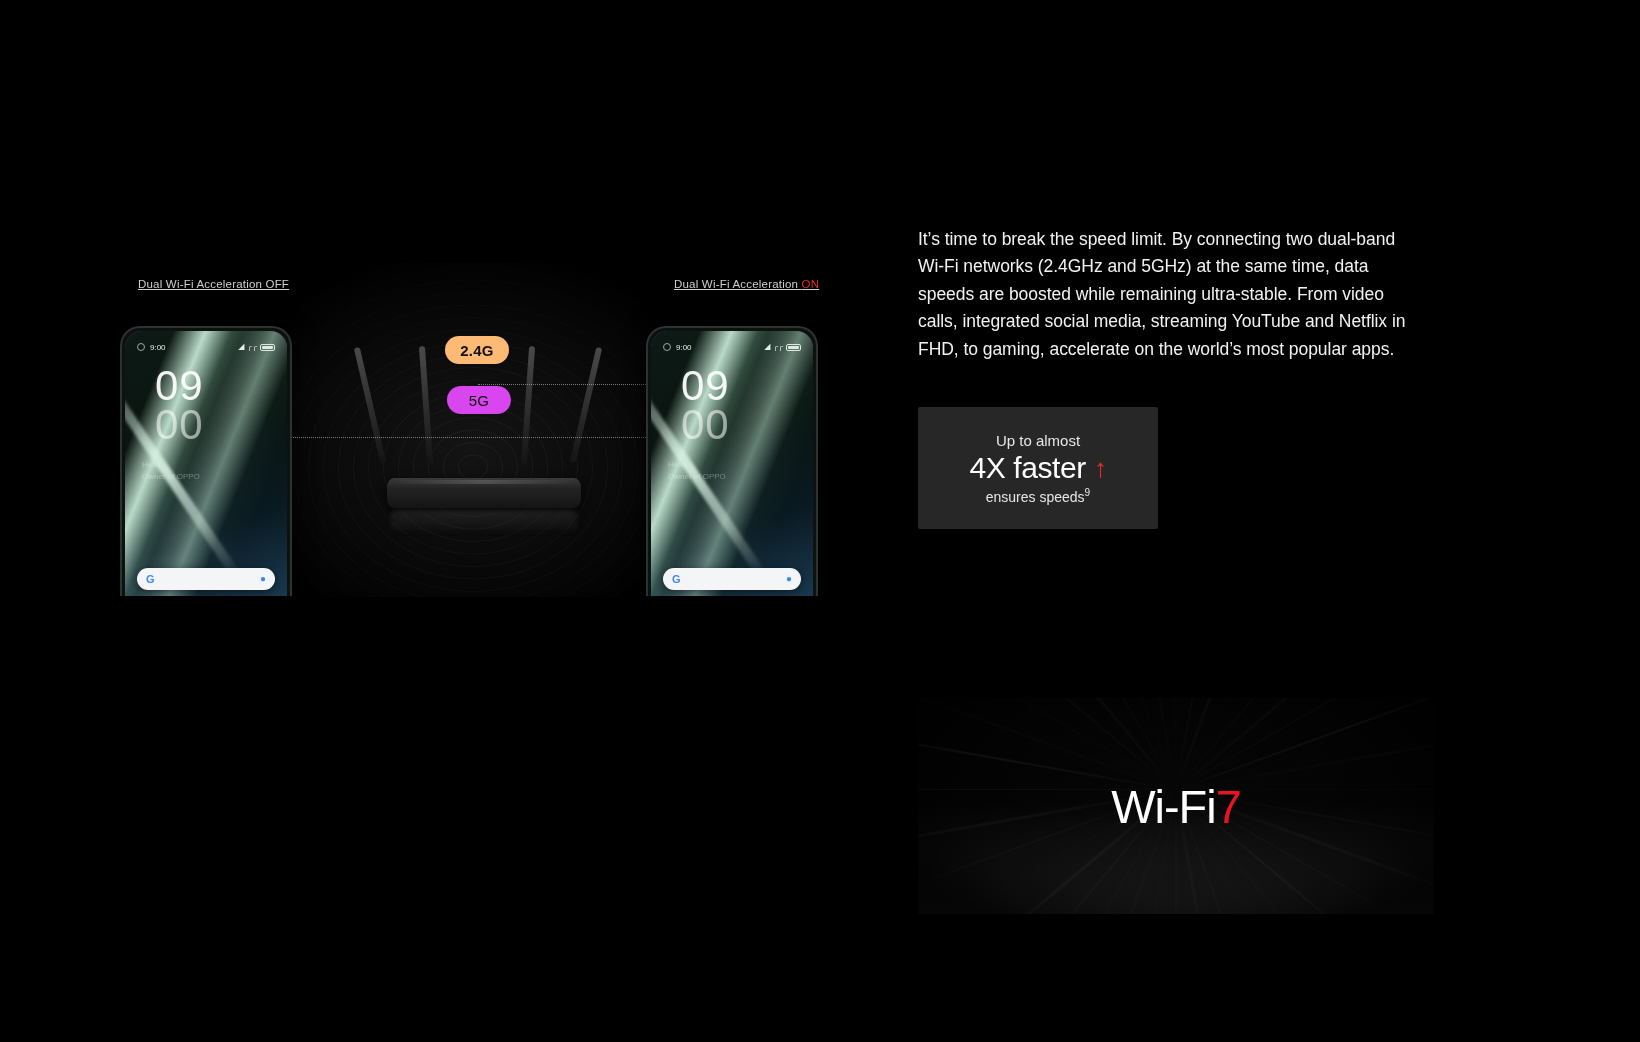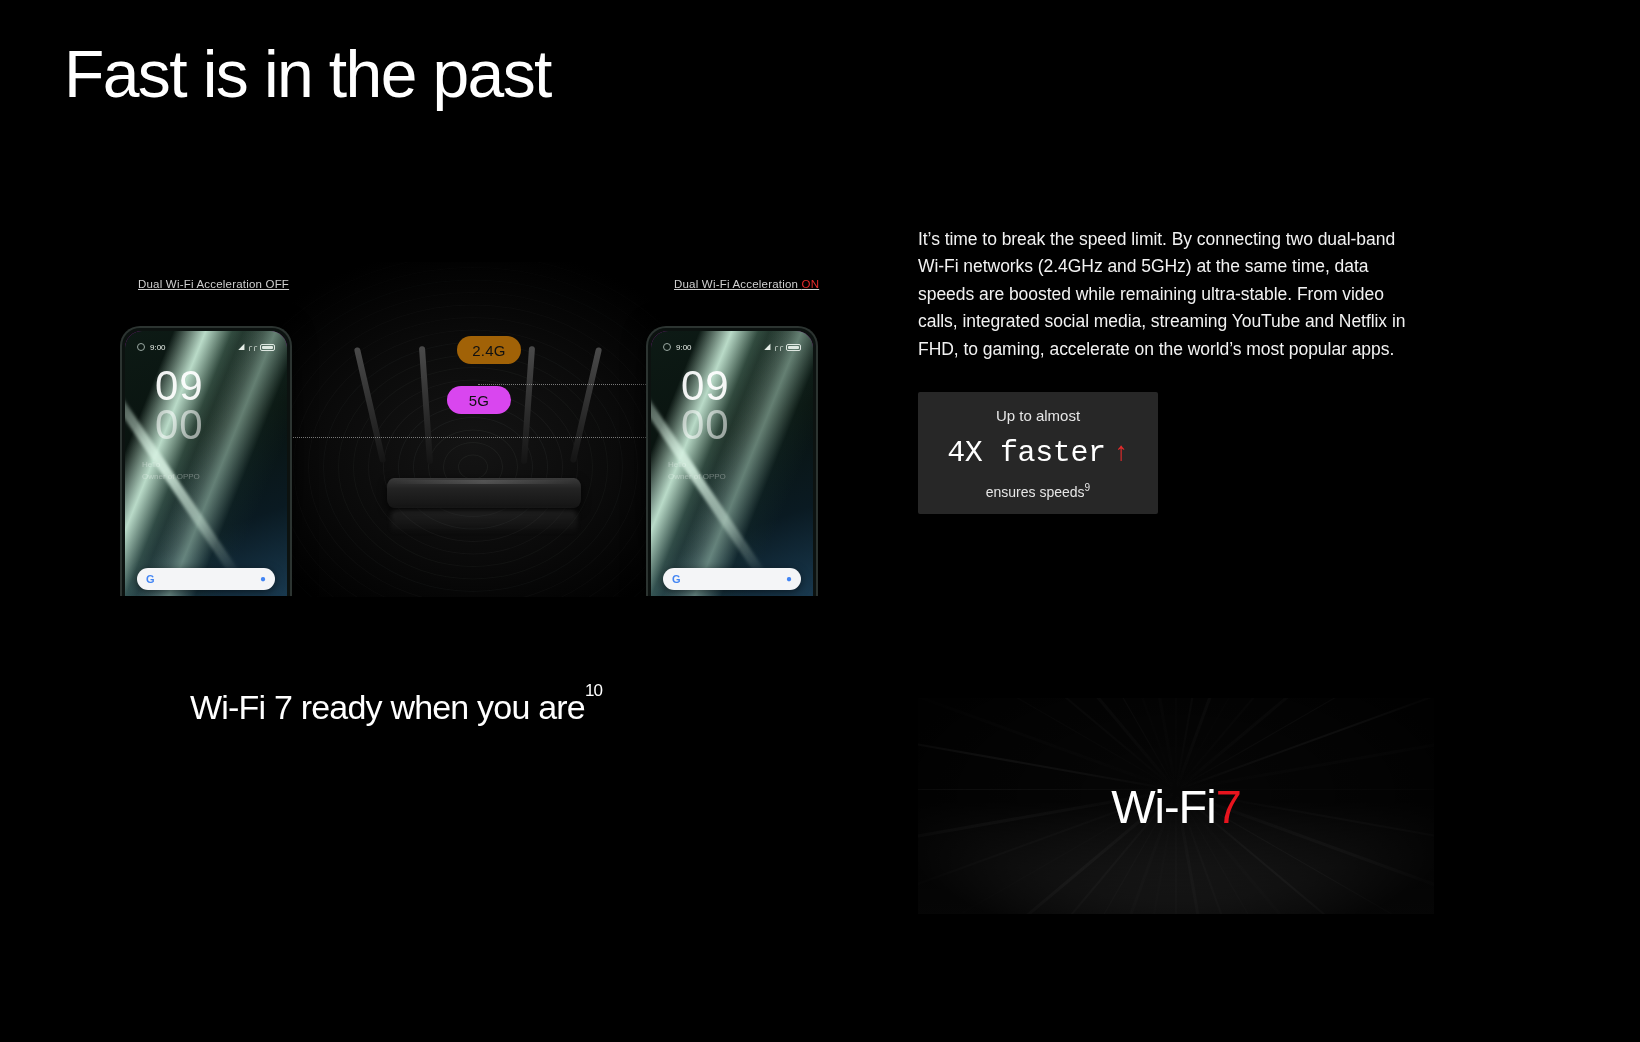--- a/index.html
+++ b/index.html
@@ -142,47 +142,47 @@
     position:absolute; left:30px; bottom:2px; width:186px; height:24px;
     background:linear-gradient(180deg,rgba(90,90,90,.28),rgba(0,0,0,0));
     border-radius:6px; filter:blur(2px);
   }
   .badge{
     position:absolute; height:28px; min-width:64px; padding:0 15px;
     display:flex; align-items:center; justify-content:center;
     border-radius:14px; font-size:15px; font-weight:500; color:#111;
     letter-spacing:.2px; white-space:nowrap;
   }
-  .badge-24{ left:96px; top:40px; background:#a16207; }
+  .badge-24{ left:84px; top:40px; background:#fdba74;font-weight:bold; }
   .badge-5 { left:86px; top:90px; background:#d946ef; }
   .dotline{
     position:absolute; height:0; border-top:1px dotted rgba(210,210,210,.55);
   }
 
   
   .dual{ position:absolute; left:918px; top:200px; width:500px; }
   .dual h2{
     font-size:37px; font-weight:400; letter-spacing:-.8px;
     line-height:1.15; white-space:nowrap;
   }
   .dual h2 sup{ font-size:.5em; top:-.62em; position:relative; }
   .dual p{
     margin-top:26px; font-size:17.5px; line-height:1.57;
     color:#f2f2f2; letter-spacing:-.05px; width:492px;
   }
   .stat{
-    margin-top:29px; width:240px; height:122px;
+    margin-top:44px; width:240px; height:122px;
     background:#272727; border-radius:2px;
     display:flex; flex-direction:column; align-items:center; justify-content:center;
-    gap:12px;
+    gap:2px;
   }
   .stat .s-top{ font-size:15px; color:#e6e6e6; }
   .stat .s-mid{
     display:flex; align-items:center; gap:8px;
-    font-size:30px; font-weight:400; color:#fff; letter-spacing:-.4px;font-family:Liberation Mono, monospace;
+    font-size:30px; font-weight:400; color:#fff; letter-spacing:-.4px;
   }
   .stat .s-arrow{ color:#e32b2b; font-size:26px; line-height:1; }
   .stat .s-bot{ font-size:14px; color:#e6e6e6; }
   .stat .s-bot sup{ font-size:.72em; }
 
   
   .wifi7{ position:absolute; left:190px; top:688px; width:470px; }
   .wifi7 h2{
     font-size:34px; font-weight:400; letter-spacing:-.8px; white-space:nowrap;
   }
@@ -217,21 +217,20 @@
     transform:translateY(-50%);
     text-align:center; font-size:47px; font-weight:300; letter-spacing:-1px;
   }
   .w7-label .seven{ color:#e8141e; font-weight:400; }
 </style>
 </head>
 <body>
 
 <div class="page">
 
-  <h1 class="hero-title">Fast is in the past</h1>
 
   <div class="illus">
     <div class="illus-bg"></div>
 
     <div class="rings" id="rings">
         <span style="width: 30px; height: 25px; opacity: 0.402;"></span>
         <span style="width: 60px; height: 50px; opacity: 0.384;"></span>
         <span style="width: 90px; height: 75px; opacity: 0.366;"></span>
         <span style="width: 120px; height: 100px; opacity: 0.348;"></span>
         <span style="width: 150px; height: 125px; opacity: 0.33;"></span>
@@ -337,21 +336,20 @@
       <div class="s-top">Up to almost</div>
       <div class="s-mid">
         <span>4X faster</span>
         <span class="s-arrow">↑</span>
       </div>
       <div class="s-bot"><span>ensures speeds</span><sup>9</sup></div>
     </div>
   </section>
 
   <section class="wifi7">
-    <h2><span>Wi-Fi 7 ready when you are</span><sup>10</sup></h2>
   </section>
 
   <div class="w7panel">
     <div class="w7-rays" id="rays">
         <i style="transform: rotate(0deg); opacity: 0.18; height: 1px;"></i>
         <i style="transform: rotate(10deg); opacity: 0.3; height: 2px;"></i>
         <i style="transform: rotate(20deg); opacity: 0.42; height: 3px;"></i>
         <i style="transform: rotate(30deg); opacity: 0.54; height: 1px;"></i>
         <i style="transform: rotate(40deg); opacity: 0.66; height: 2px;"></i>
         <i style="transform: rotate(50deg); opacity: 0.18; height: 3px;"></i>

